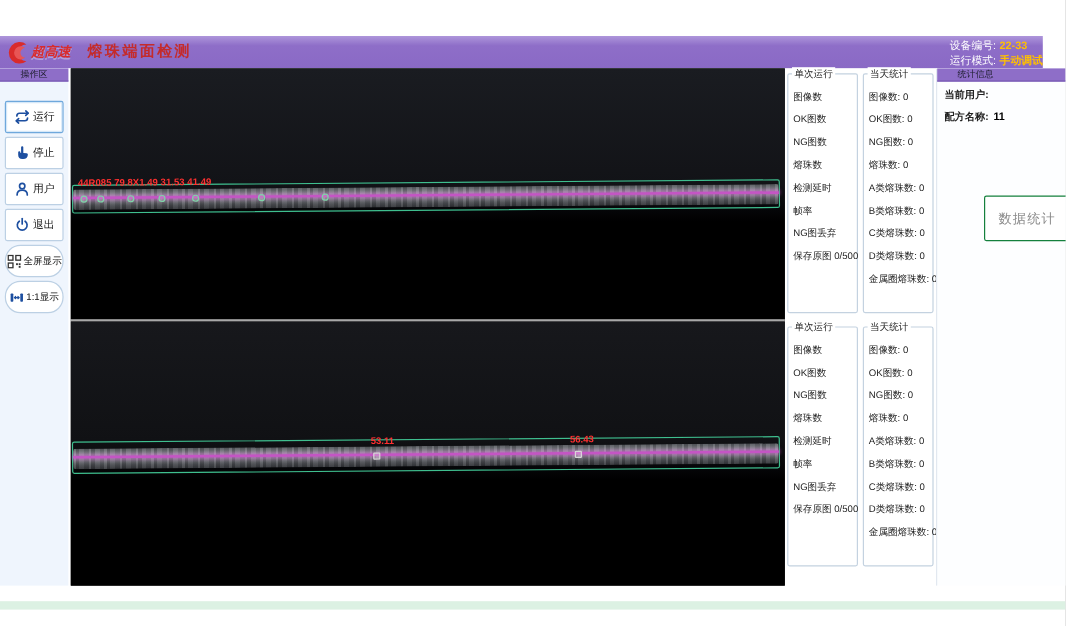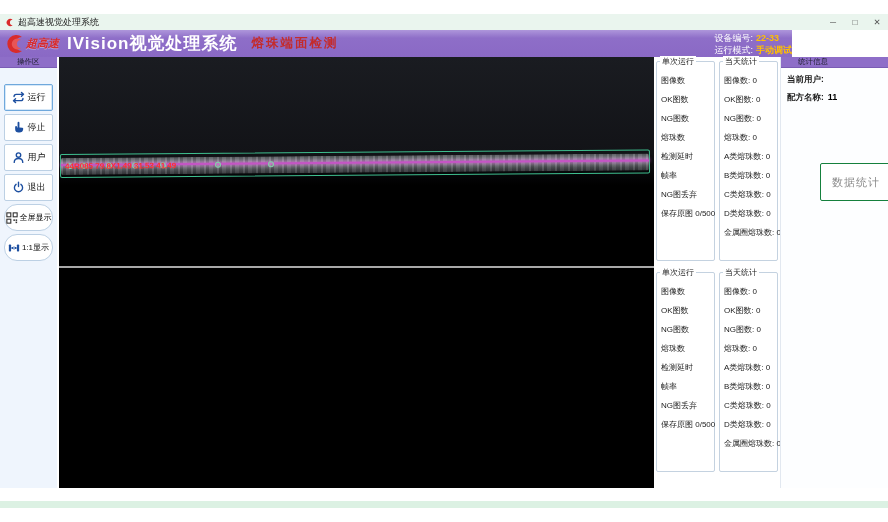--- a/index.html
+++ b/index.html
@@ -7,21 +7,21 @@
   .desktop{position:relative;width:888px;height:522px;background:#ffffff;}
 
   
   .titlebar{position:absolute;left:0;top:14px;width:888px;height:16px;background:#EAF5EE;
     display:flex;align-items:center;font-size:9px;color:#222;}
   .titlebar .appicon{width:9px;height:9px;margin:0 4px 0 5px;display:inline-block;}
   .winctrls{margin-left:auto;display:flex;align-items:center;gap:0;}
   .winbtn{width:22px;text-align:center;font-size:8.5px;color:#555;cursor:default;line-height:16px;}
 
   
-  .header{position:absolute;left:0;top:30px;width:792px;height:27px;
+  .header{position:absolute;left:0;top:30px;width:869px;height:27px;
     background:linear-gradient(180deg,#AE96DB 0,#8E6EC8 30%,#8A69C5 100%);
     display:flex;align-items:center;}
   .logo-swoosh{width:22px;height:20px;margin-left:3px;flex:0 0 auto;}
   .brand{color:#D92B2B;font-size:11px;font-weight:bold;font-style:italic;margin-left:1px;
     text-shadow:0 1px 0 rgba(255,255,255,.35);letter-spacing:0;}
   .apptitle{color:#ffffff;font-size:17px;font-weight:bold;margin-left:8px;letter-spacing:1px;}
   .subtitle{color:#C42B2B;font-size:12.5px;font-weight:bold;margin-left:14px;letter-spacing:2px;}
   .menu{display:flex;gap:17px;margin-left:38px;}
   .menu-item{font-size:11px;color:#111;cursor:default;}
   .devinfo{margin-left:auto;font-size:9px;line-height:12px;text-align:left;}
@@ -52,21 +52,21 @@
   .p1 .stripwrap{top:101px;}
   .p2 .stripwrap{top:106px;}
   .strip{position:absolute;left:0;right:0;top:0;bottom:0;border-radius:2px;
     background:
       repeating-linear-gradient(90deg,rgba(255,255,255,.10) 0 2px,rgba(0,0,0,.16) 2px 5px,rgba(255,255,255,.05) 5px 9px,rgba(0,0,0,.08) 9px 13px),
       linear-gradient(180deg,#53565b 0%,#8d9095 30%,#797c81 55%,#4a4c51 80%,#323438 100%);}
   .laser{position:absolute;left:0;right:0;top:6px;height:2px;background:#C455C4;box-shadow:0 0 3px 1px rgba(220,90,220,.55);}
   .roi{position:absolute;left:-1px;right:-1px;top:-4px;bottom:-3px;border:1px solid #3FBF8F;border-radius:2px;}
   .p2 .roi{top:-6px;bottom:-4px;}
   .anno{position:absolute;color:#FF3030;font-size:8px;font-weight:bold;white-space:nowrap;letter-spacing:0;}
-  .anno.a1{left:4px;top:-10px;margin-top:14px;}
+  .anno.a1{left:4px;top:-10px;}
   .anno.n1{left:248px;top:-9px;}
   .anno.n2{left:414px;top:-9px;}
   .mark{position:absolute;top:5px;width:6px;height:6px;border:1px solid #7fd4a8;border-radius:50%;
     background:rgba(200,200,200,.25);box-sizing:border-box;}
   .mark.sq{border-radius:1px;border-color:#d8d8d8;background:rgba(230,230,230,.3);}
 
   
   .group{position:absolute;width:59px;height:200px;border:1px solid #C4D2E0;background:#ffffff;
     box-sizing:border-box;border-radius:2px;}
   .group .gtitle{position:absolute;top:-6px;left:3px;background:#ffffff;padding:0 2px;
@@ -98,39 +98,27 @@
     margin-left:4px;box-sizing:border-box;}
   .sb-right{margin-left:auto;margin-right:6px;color:#2A2F66;display:flex;gap:6px;align-items:center;}
   .sb-right .pipe{margin:0 10px;}
   .deskstrip{position:absolute;left:0;top:501px;width:888px;height:7px;background:#DCF1E3;}
 </style>
 </head>
 <body>
 
 <div class="desktop">
 
-  <div class="titlebar">
-    <svg class="appicon" viewBox="0 0 20 20">
-      <path d="M17 4 A8 8 0 1 0 17 16 A6 6 0 1 1 17 4 Z" fill="#D92B2B"></path>
-    </svg>
-    <span>超高速视觉处理系统</span>
-    <div class="winctrls">
-      <span class="winbtn">─</span>
-      <span class="winbtn">□</span>
-      <span class="winbtn">✕</span>
-    </div>
-  </div>
 
   <div class="header">
     <svg class="logo-swoosh" viewBox="0 0 22 20">
       <path d="M19 3 A9 9 0 1 0 19 17 A6.5 6.5 0 1 1 19 3 Z" fill="#D92B2B"></path>
       <path d="M18 6 A5.5 5.5 0 1 0 18 14 A4 4 0 1 1 18 6 Z" fill="#E85555"></path>
     </svg>
     <span class="brand">超高速</span>
-    <span class="apptitle">IVision视觉处理系统</span>
     <span class="subtitle">熔珠端面检测</span>
     <div class="devinfo">
       <div><span class="lbl">设备编号:</span><span class="val">22-33</span></div>
       <div><span class="lbl">运行模式:</span><span class="val">手动调试</span></div>
     </div>
   </div>
 
   <div class="main">
 
     <div class="sidebar">
@@ -201,20 +189,32 @@
             <span class="mark" style="left:99px"></span>
             <span class="mark" style="left:154px"></span>
             <span class="mark" style="left:207px"></span>
           </div>
           <span class="anno a1">44R085 79.8X1.49  31.53 41.49</span>
         </div>
       </div>
 
       <div class="img-divider"></div>
 
+      <div class="img-panel p2">
+        <div class="stripwrap">
+          <div class="roi"></div>
+          <div class="strip">
+            <div class="laser"></div>
+            <span class="mark sq" style="left:250px"></span>
+            <span class="mark sq" style="left:418px"></span>
+          </div>
+          <span class="anno n1">53.11</span>
+          <span class="anno n2">56.43</span>
+        </div>
+      </div>
     </div>
 
     <div class="group g-run1">
       <span class="gtitle">单次运行</span>
       <div class="rows">
           <div class="row">图像数</div>
           <div class="row">OK图数</div>
           <div class="row">NG图数</div>
           <div class="row">熔珠数</div>
           <div class="row">检测延时</div>

